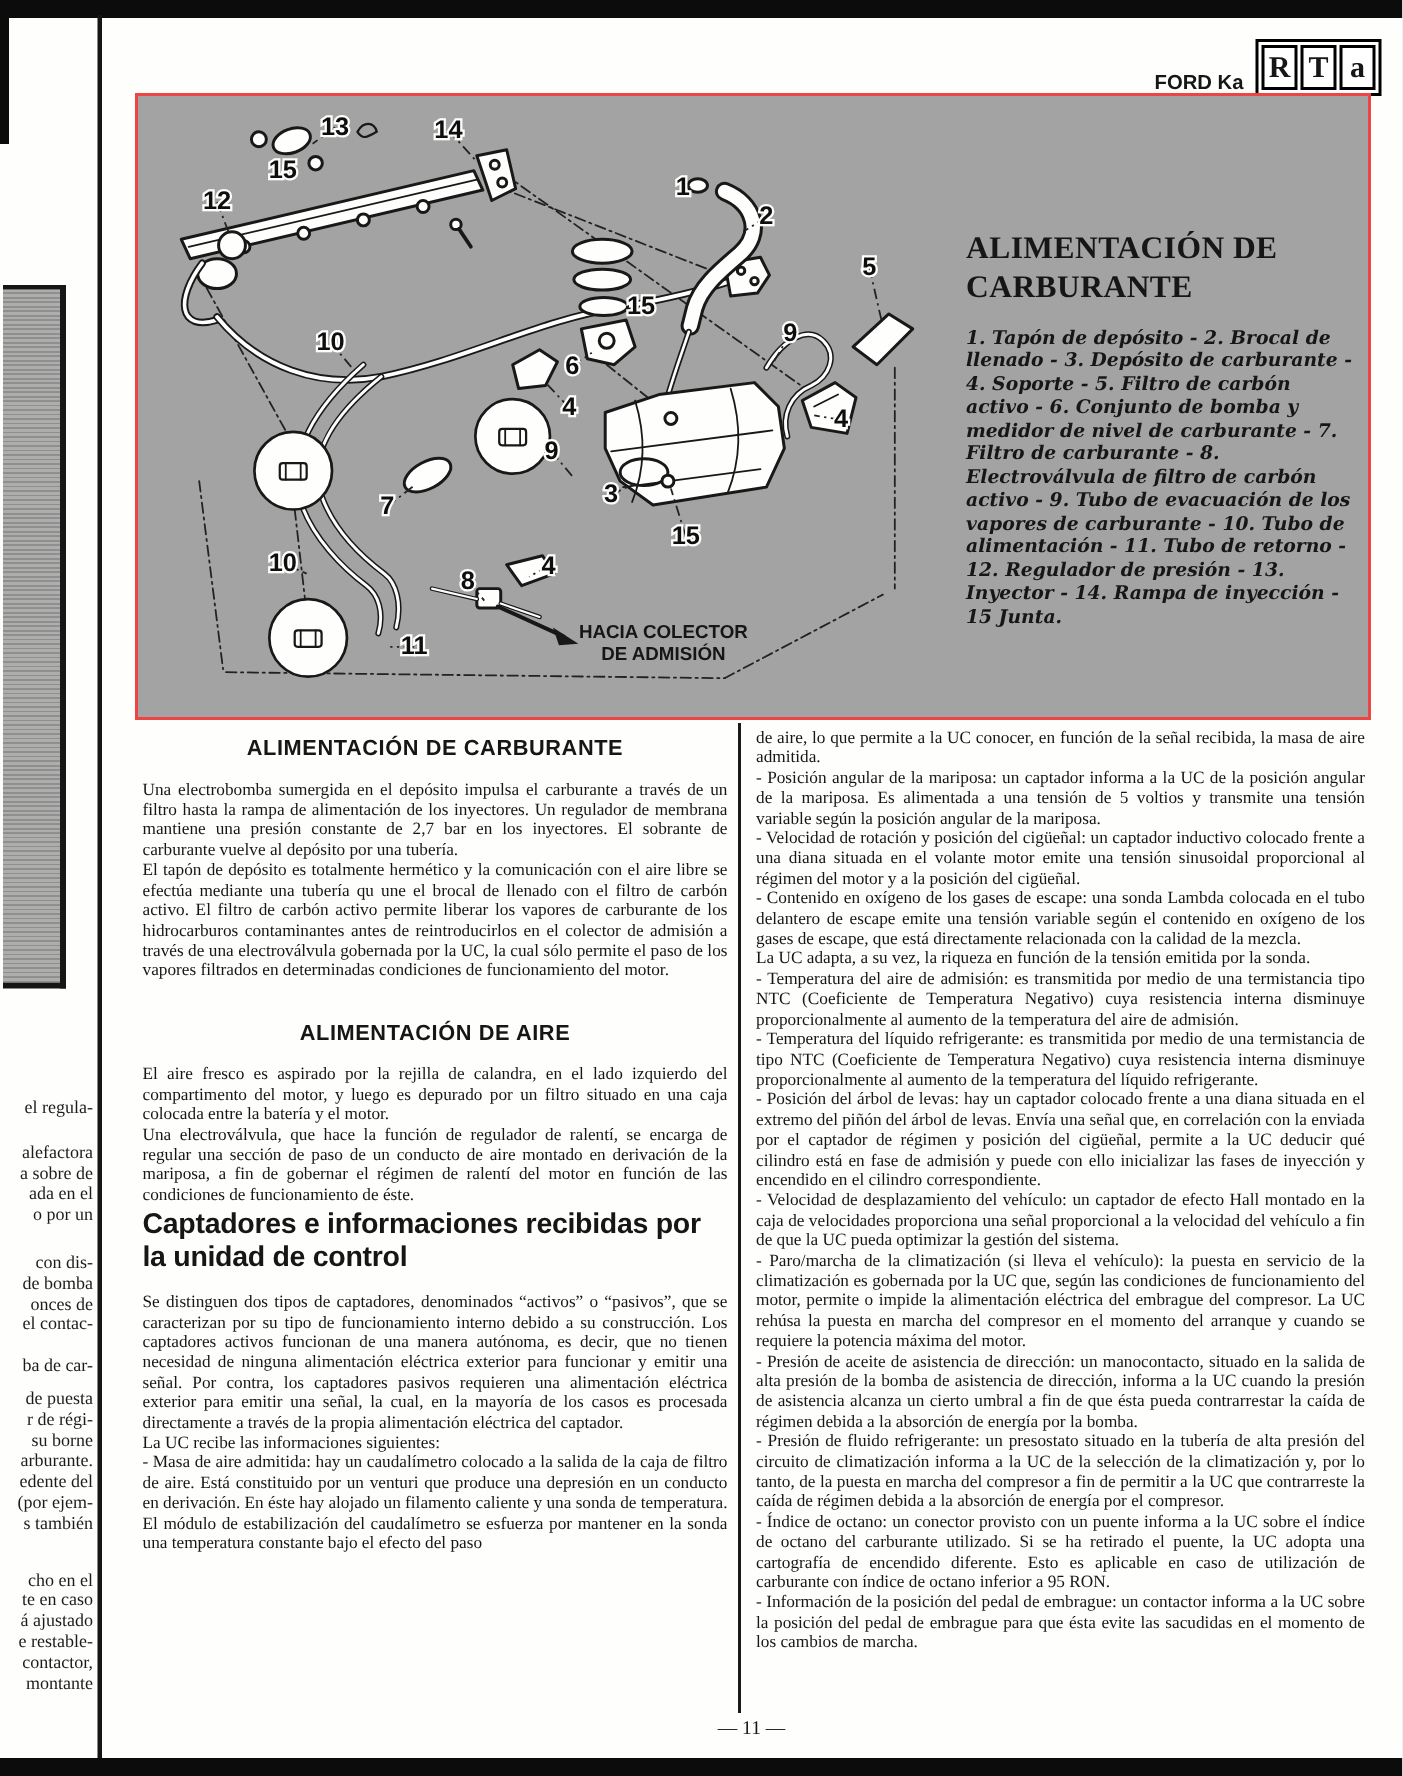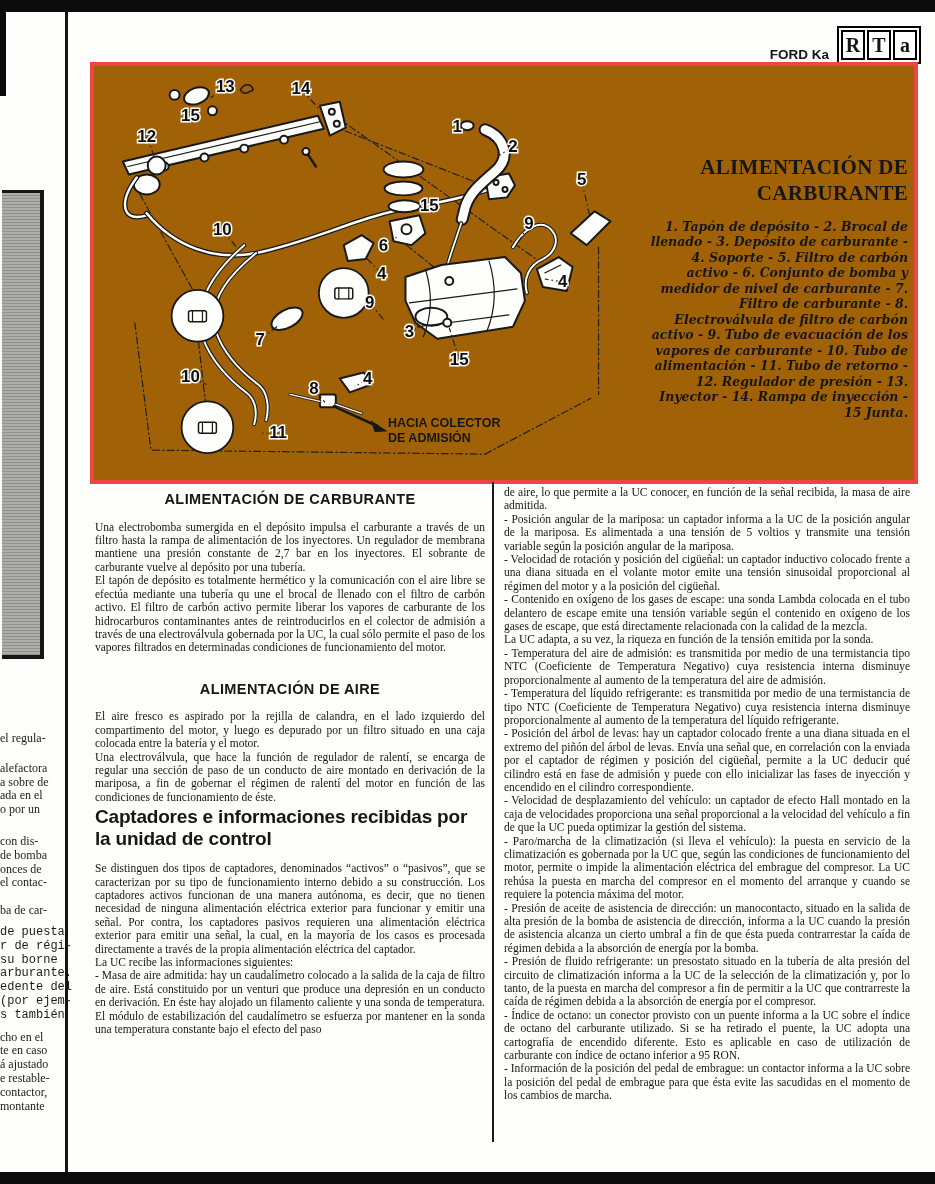--- a/index.html
+++ b/index.html
@@ -6,42 +6,42 @@
   #page{position:relative;width:935px;height:1184px;background:#fefefc;overflow:hidden;
         font-family:"Liberation Serif",serif;color:#161616;}
   .bar{position:absolute;left:0;width:935px;background:#0c0c0c;}
   #top-bar{top:0;height:12px;}
   #bottom-bar{top:1172px;height:12px;}
   #left-sliver{position:absolute;left:0;top:0;width:6px;height:96px;background:#0c0c0c;}
   #spine-line{position:absolute;left:65px;top:10px;width:3px;height:1174px;background:#151515;}
   #gray-tab{position:absolute;left:2px;top:190px;width:38px;height:462px;
             background:repeating-linear-gradient(0deg,#8f8f8f 0 1px,#adadab 1px 3px);
             border-top:3px solid #161616;border-right:4px solid #161616;border-bottom:4px solid #161616;}
-  #margin-fragments{position:absolute;left:0;top:732px;width:62px;text-align:left;
+  #margin-fragments{position:absolute;left:0;top:732px;width:62px;text-align:right;
                     font-size:12px;line-height:13.8px;color:#1b1b1b;white-space:nowrap;overflow:visible;}
   .frag-group{margin:0;}
   .fg0{margin-bottom:16px;}.fg1{margin-bottom:18px;}.fg2{margin-bottom:14px;}
-  .fg3{margin-bottom:8px;}.fg4{margin-bottom:8px;font-family:Liberation Mono, monospace;}
+  .fg3{margin-bottom:8px;}.fg4{margin-bottom:24px;}
 
   #header{position:absolute;left:67px;top:26px;width:868px;height:40px;}
   #motor-title{position:absolute;left:0;top:12px;width:100%;text-align:center;
                font:bold 15px/1 "Liberation Sans",sans-serif;letter-spacing:.5px;}
   #brand{position:absolute;right:14px;top:0;display:flex;align-items:center;}
   #brand-model{font:bold 13.5px/1 "Liberation Sans",sans-serif;margin-right:8px;position:relative;top:10px;padding-left:39px;}
   #rta-logo{display:flex;border:2px solid #000;padding:2px;gap:2px;background:#fff;}
   #rta-logo .cell{width:20px;height:26px;border:2px solid #000;display:flex;align-items:center;
                   justify-content:center;font:bold 20px/1 "Liberation Serif",serif;}
 
   #figure-box{position:absolute;left:90px;top:62px;width:820px;height:414px;
-              border:4px solid #ef4444;background:#a16207;}
+              border:2px solid #ef4444;background:#a3a3a3;}
   #diagram-svg{position:absolute;left:0;top:0;}
-  #figure-caption{position:absolute;left:552px;top:88px;width:262px;text-align:right;}
+  #figure-caption{position:absolute;left:552px;top:88px;width:262px;text-align:left;}
   .cap-title{font:bold 21px/1.25 "Liberation Serif",serif;letter-spacing:.3px;}
   #caption-legend{margin-top:12px;font:bold italic 12.5px/1.24 "DejaVu Serif",serif;font-style:italic;}
-  #annotation{position:absolute;left:294px;top:350px;font:bold 12.5px/1.2 "Liberation Sans",sans-serif;}
+  #annotation{position:absolute;left:294px;top:350px;font:bold 12.5px/1.2 "Liberation Sans",sans-serif;text-align:center;}
   #left-column{position:absolute;left:95px;top:488px;width:390px;}
   #right-column{position:absolute;left:504px;top:486px;width:406px;}
   #column-divider{position:absolute;left:492px;top:482px;width:2px;height:660px;background:#1a1a1a;}
   .col-heading{font:bold 14.5px/1.15 "Liberation Sans",sans-serif;text-align:center;
                letter-spacing:.4px;margin:26px 0 13px;}
   #left-column .col-heading:first-child{margin-top:3px;}
   .col-subheading{font:bold 19px/1.13 "Liberation Sans",sans-serif;margin:2px 0 13px;letter-spacing:-.2px;}
   .body-p{font-size:11.5px;line-height:13.4px;text-align:justify;margin:0;}
   #footer{position:absolute;left:67px;top:1145px;width:868px;text-align:center;
           font:13px/1 "Liberation Serif",serif;}
@@ -305,15 +305,18 @@
       <p class="body-p">- Temperatura del líquido refrigerante: es transmitida por medio de una termistancia de tipo NTC (Coeficiente de Temperatura Negativo) cuya resistencia interna disminuye proporcionalmente al aumento de la temperatura del líquido refrigerante.</p>
       <p class="body-p">- Posición del árbol de levas: hay un captador colocado frente a una diana situada en el extremo del piñón del árbol de levas. Envía una señal que, en correlación con la enviada por el captador de régimen y posición del cigüeñal, permite a la UC deducir qué cilindro está en fase de admisión y puede con ello inicializar las fases de inyección y encendido en el cilindro correspondiente.</p>
       <p class="body-p">- Velocidad de desplazamiento del vehículo: un captador de efecto Hall montado en la caja de velocidades proporciona una señal proporcional a la velocidad del vehículo a fin de que la UC pueda optimizar la gestión del sistema.</p>
       <p class="body-p">- Paro/marcha de la climatización (si lleva el vehículo): la puesta en servicio de la climatización es gobernada por la UC que, según las condiciones de funcionamiento del motor, permite o impide la alimentación eléctrica del embrague del compresor. La UC rehúsa la puesta en marcha del compresor en el momento del arranque y cuando se requiere la potencia máxima del motor.</p>
       <p class="body-p">- Presión de aceite de asistencia de dirección: un manocontacto, situado en la salida de alta presión de la bomba de asistencia de dirección, informa a la UC cuando la presión de asistencia alcanza un cierto umbral a fin de que ésta pueda contrarrestar la caída de régimen debida a la absorción de energía por la bomba.</p>
       <p class="body-p">- Presión de fluido refrigerante: un presostato situado en la tubería de alta presión del circuito de climatización informa a la UC de la selección de la climatización y, por lo tanto, de la puesta en marcha del compresor a fin de permitir a la UC que contrarreste la caída de régimen debida a la absorción de energía por el compresor.</p>
       <p class="body-p">- Índice de octano: un conector provisto con un puente informa a la UC sobre el índice de octano del carburante utilizado. Si se ha retirado el puente, la UC adopta una cartografía de encendido diferente. Esto es aplicable en caso de utilización de carburante con índice de octano inferior a 95 RON.</p>
       <p class="body-p">- Información de la posición del pedal de embrague: un contactor informa a la UC sobre la posición del pedal de embrague para que ésta evite las sacudidas en el momento de los cambios de marcha.</p>
     </div>
 
+  <div id="footer">
+    <span>— 11 —</span>
+  </div>
 
   <div id="bottom-bar" class="bar"></div>
 </div>
 
 </body></html>

